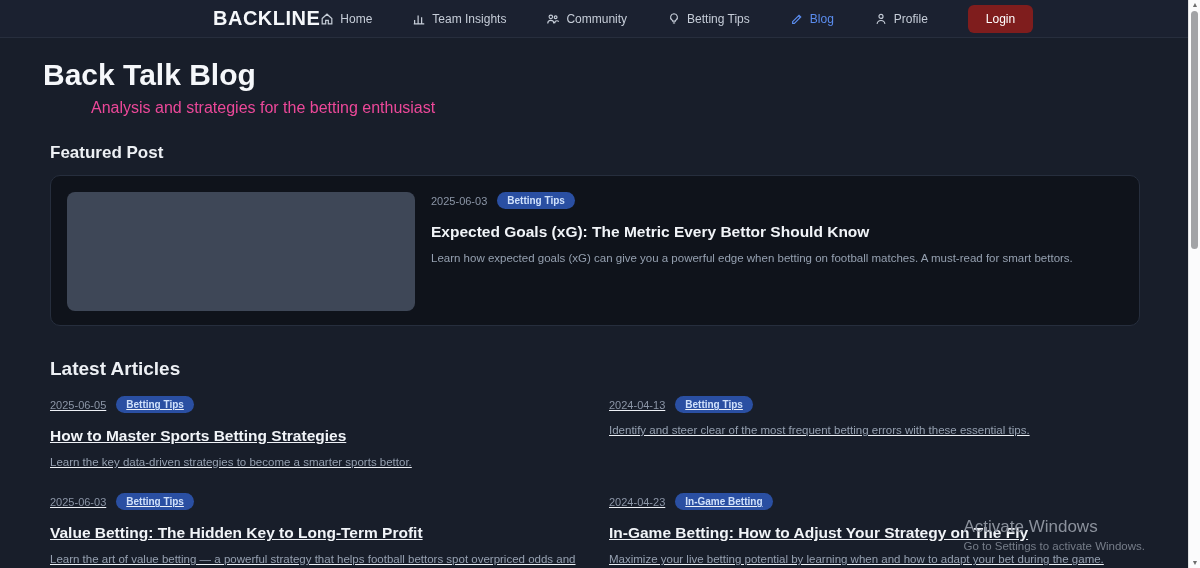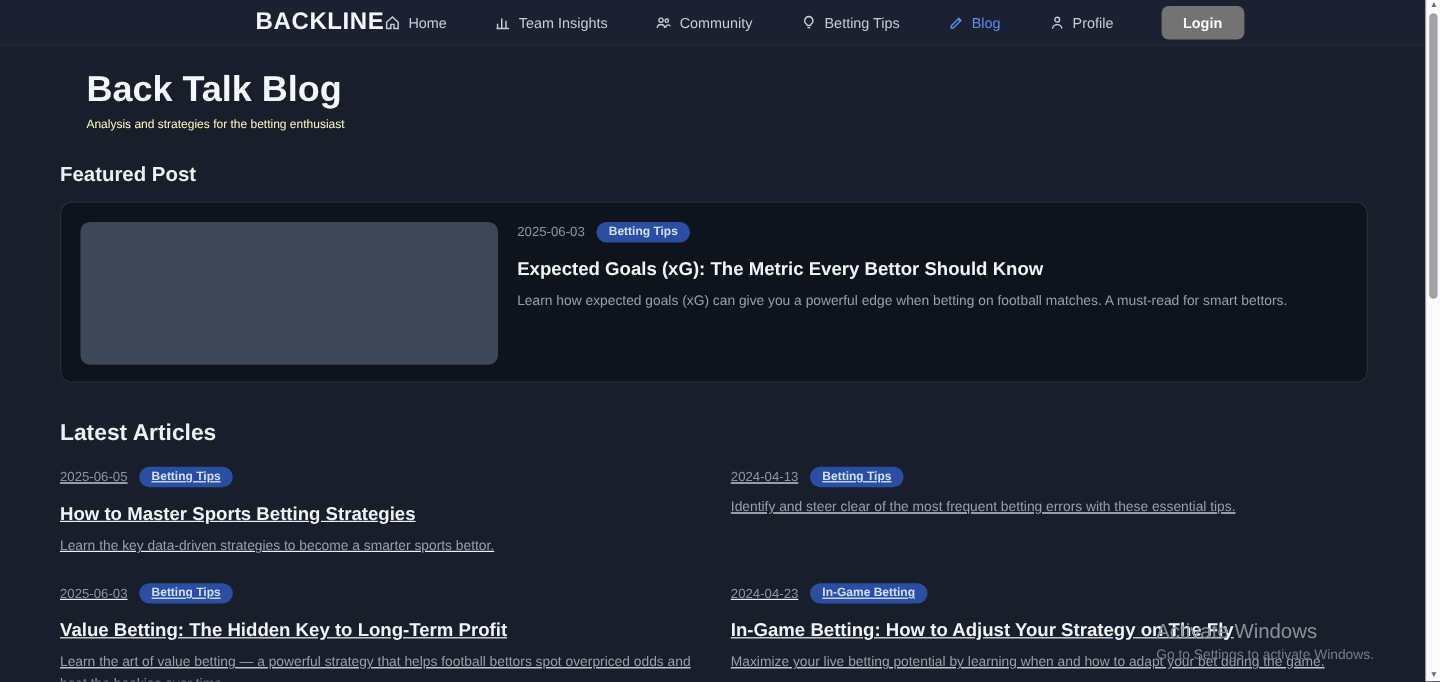--- a/index.html
+++ b/index.html
@@ -27,29 +27,29 @@
     font-size:20px; font-weight:bold; letter-spacing:.5px; color:#f5f7fa;
   }
   .nav { display:flex; align-items:center; gap:40px; }
   .nav-item {
     display:flex; align-items:center; gap:6px;
     font-size:12px; color:#c6cdd8; cursor:pointer; white-space:nowrap;
   }
   .nav-item svg { display:block; }
   .nav-item.active { color:#5b8def; }
   .login-btn {
-    background:#737373; color:#fff; border:none; border-radius:6px;
-    font-size:12px; font-weight:bold; padding:7px 18px; cursor:pointer;
+    background:#7f1d1d; color:#fff; border:none; border-radius:6px;
+    font-size:12px; font-weight:normal; padding:7px 18px; cursor:pointer;
     font-family:"Liberation Sans", sans-serif;
   }
 
   
-  .hero { padding:20px 50px 0 72px; }
+  .hero { padding:20px 50px 0 43px; }
   .hero-title { font-size:30px; font-weight:bold; color:#f5f7fa; }
-  .hero-sub { font-size:10px; color:#fef9c3; margin-top:7px; }
+  .hero-sub { font-size:16px; color:#ec4899; margin-top:7px;margin-left:48px; }
 
   
   .section-heading { margin:26px 50px 12px 50px; font-weight:bold; color:#edf0f4; }
   .featured-heading { font-size:17px; }
   .featured-card {
     margin:0 50px; width:1090px; height:151px;
     background:#0f131b; border:1px solid #262e3d; border-radius:10px;
     padding:16px; display:flex; gap:16px; cursor:pointer;
   }
   .featured-thumb {

